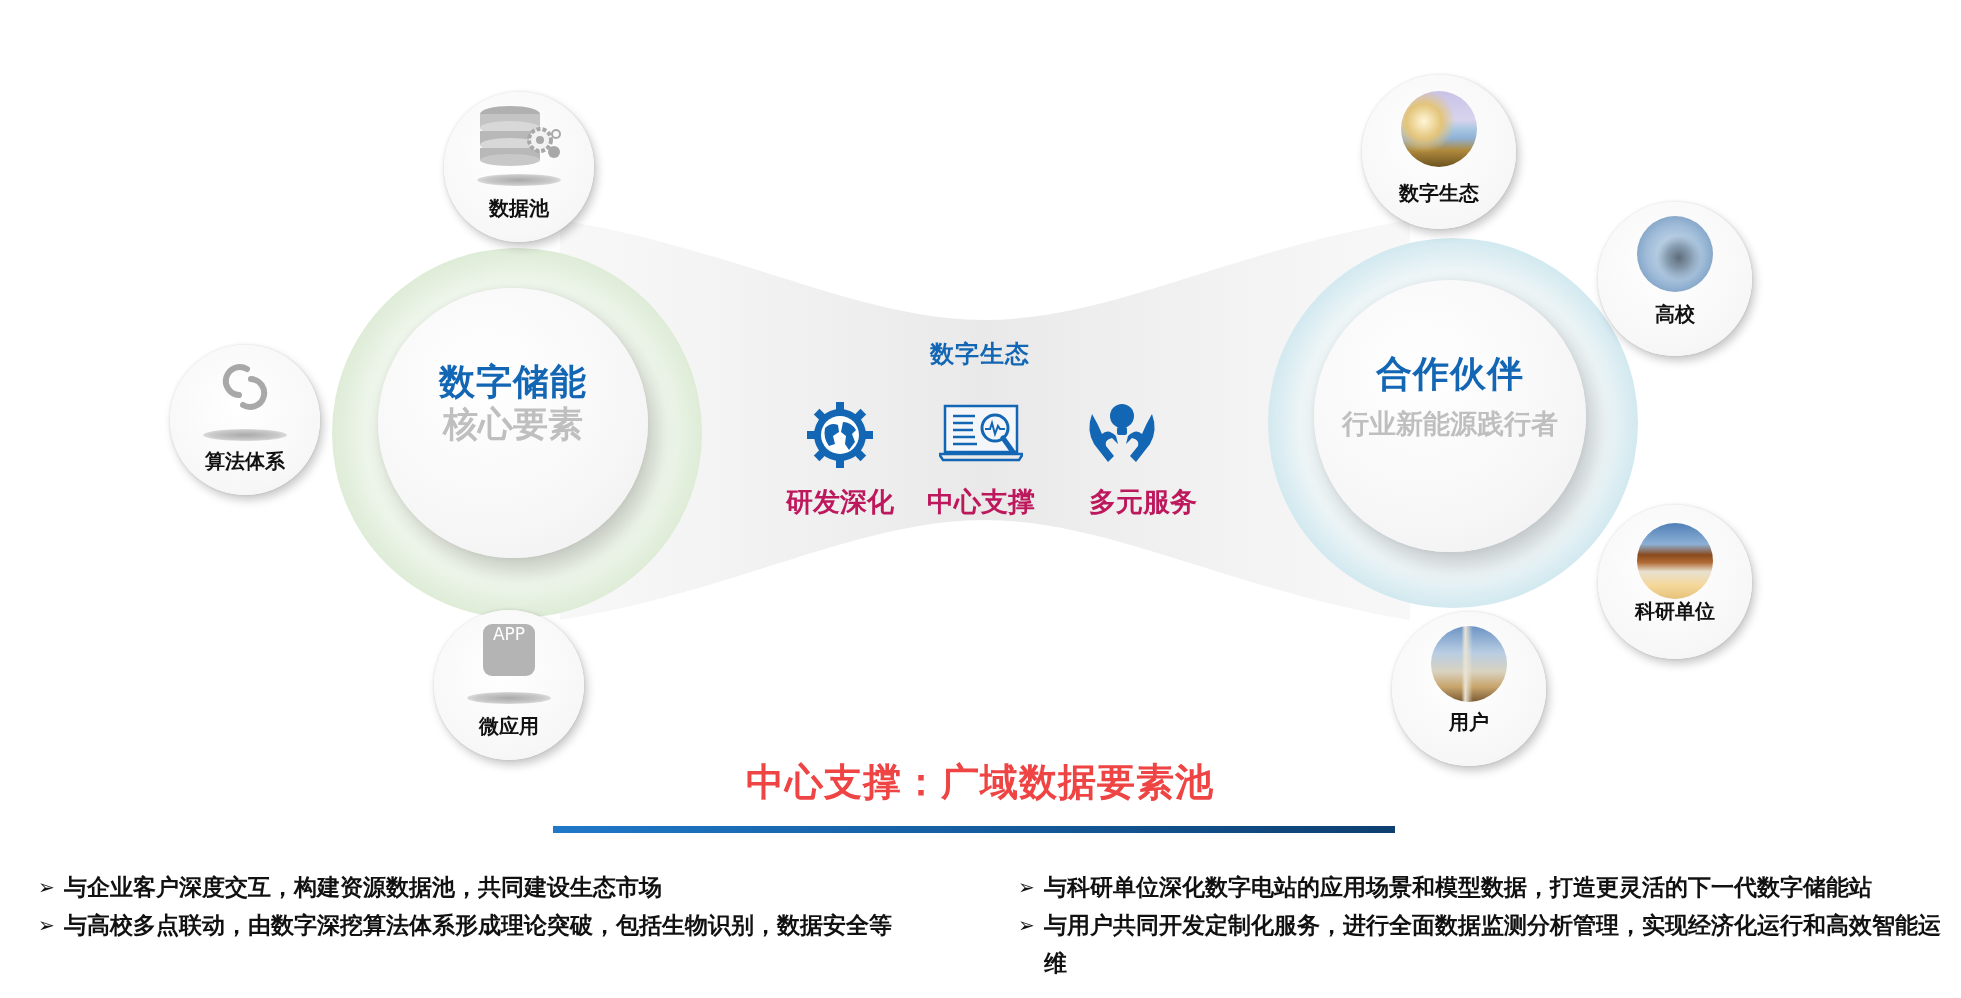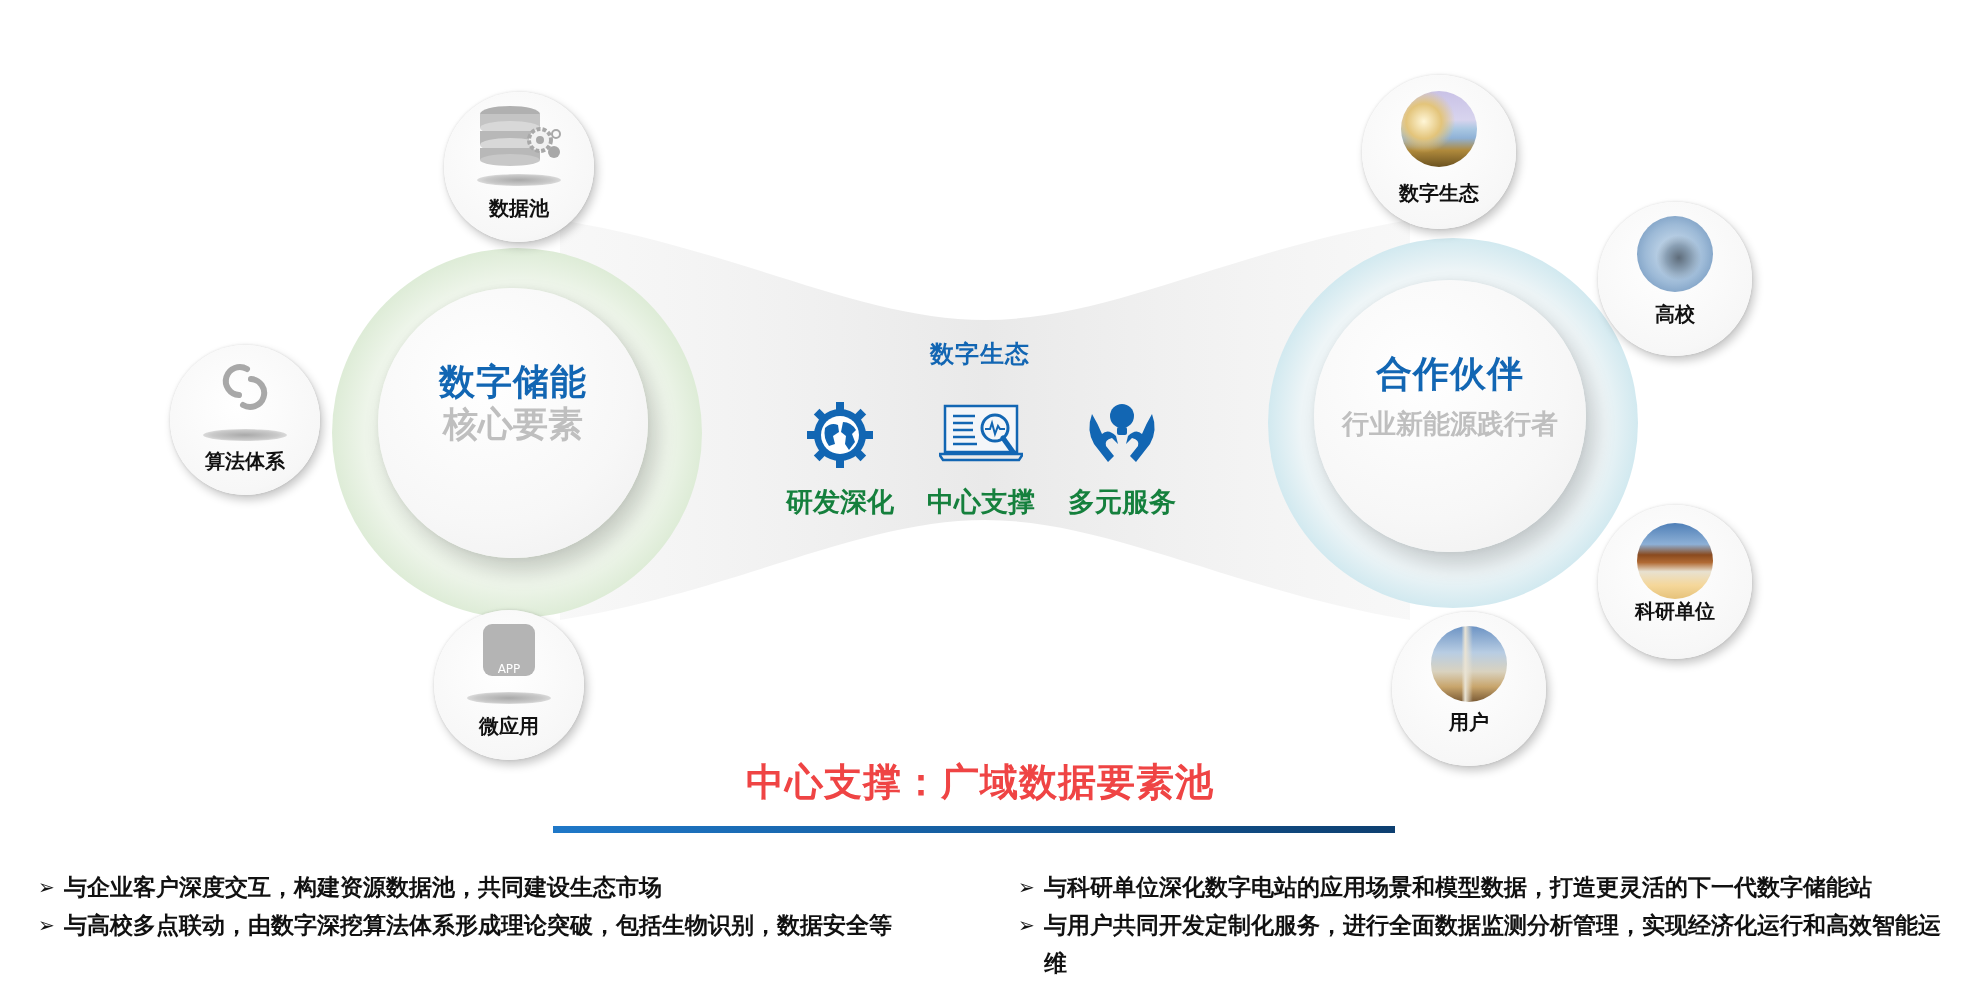--- a/index.html
+++ b/index.html
@@ -57,21 +57,21 @@
 
   .photo {
     position: absolute; left: 50%; transform: translateX(-50%);
     width: 76px; height: 76px; border-radius: 50%;
   }
 
   
   .eco-title { position: absolute; left: 880px; top: 338px; width: 200px; text-align: center; color: #1266b3; font-size: 24px; letter-spacing: 1px; }
   .eco-item { position: absolute; width: 150px; text-align: center; }
   .eco-icon { height: 74px; display: flex; justify-content: center; align-items: center; }
-  .eco-label { color: #15803d; font-size: 27px; margin-top: 12px; }
+  .eco-label { color: #be185d; font-size: 27px; margin-top: 12px; }
 
   
   .support-title { position: absolute; left: 740px; top: 757px; width: 480px; text-align: center; font-size: 38px; color: #ef4444; letter-spacing: 1px; }
   .support-bar {
     position: absolute; left: 553px; top: 826px; width: 842px; height: 7px;
     background: linear-gradient(90deg, #1f78c8 0%, #155d9f 50%, #0d3f70 100%);
   }
 
   .bullets { position: absolute; }
   .bullet { display: flex; font-size: 23px; color: #111; line-height: 38px; }
@@ -126,21 +126,21 @@
 <div class="sat" style="left:170px; top:345px; width:150px; height:150px;">
   <svg class="sat-icon-gray" style="top:14px;" width="56" height="56" viewBox="0 0 56 56">
     <path d="M30,10 A14,14 0 1 0 22,36" fill="none" stroke="#a8a8a8" stroke-width="6" stroke-linecap="round"></path>
     <path d="M26,46 A14,14 0 1 0 34,20" fill="none" stroke="#a8a8a8" stroke-width="6" stroke-linecap="round"></path>
   </svg>
   <div class="shadow-disc" style="top:84px;"></div>
   <div class="sat-label" style="top:106px;">算法体系</div>
 </div>
 
 <div class="sat" style="left:434px; top:610px; width:150px; height:150px;">
-  <div class="sat-icon-gray" style="top:14px; width:52px; height:52px; background:#b4b4b4; border-radius:9px; color:#fff; font-size:12px; font-weight:normal; display:flex; align-items:flex-end; justify-content:center;">
+  <div class="sat-icon-gray" style="top:14px; width:52px; height:52px; background:#b4b4b4; border-radius:9px; color:#fff; font-size:17px; font-weight:normal; display:flex; align-items:flex-start; justify-content:center;">
     <span>APP</span>
   </div>
   <div class="shadow-disc" style="top:82px;"></div>
   <div class="sat-label" style="top:106px;">微应用</div>
 </div>
 
 <div class="sat" style="left:1362px; top:75px; width:154px; height:154px;">
   <div class="photo" style="top:16px; background: radial-gradient(circle at 30% 40%, #fff6d6 0%, #e3c47a 25%, rgba(0,0,0,0) 45%), linear-gradient(180deg, #c9c2e6 0%, #d8d4ee 38%, #a9c7e2 50%, #8fb1d6 62%, #b08a3c 78%, #6b5220 100%);"></div>
   <div class="sat-label" style="top:108px;">数字生态</div>
 </div>
@@ -196,21 +196,21 @@
       <line x1="14" y1="44" x2="38" y2="44" stroke="#1266b3" stroke-width="2.5"></line>
       <path d="M0,54 L84,54 L80,60 L4,60 Z" fill="none" stroke="#1266b3" stroke-width="2.5"></path>
       <circle cx="56" cy="28" r="13" fill="#f4f6f9" stroke="#1266b3" stroke-width="3"></circle>
       <polyline points="46,29 51,29 53,23 56,34 59,26 61,29 66,29" fill="none" stroke="#1266b3" stroke-width="2"></polyline>
       <line x1="64" y1="38" x2="74" y2="52" stroke="#1266b3" stroke-width="5" stroke-linecap="round"></line>
     </svg>
   </div>
   <div class="eco-label">中心支撑</div>
 </div>
 
-<div class="eco-item" style="left:1047px; top:398px;">
+<div class="eco-item" style="left:1047px; top:398px;text-align:right;">
   <div class="eco-icon">
     <svg width="80" height="70" viewBox="0 0 80 70">
       <circle cx="40" cy="16" r="12" fill="#1266b3"></circle>
       <rect x="35" y="27" width="10" height="8" rx="2" fill="#1266b3"></rect>
       <path d="M10,14 Q4,30 12,44 L26,62 L32,56 L24,46 Q22,40 30,38 L36,44 L34,36 Q26,28 20,34 Q16,24 10,14 Z" fill="#1266b3"></path>
       <path d="M70,14 Q76,30 68,44 L54,62 L48,56 L56,46 Q58,40 50,38 L44,44 L46,36 Q54,28 60,34 Q64,24 70,14 Z" fill="#1266b3"></path>
     </svg>
   </div>
   <div class="eco-label">多元服务</div>
 </div>

